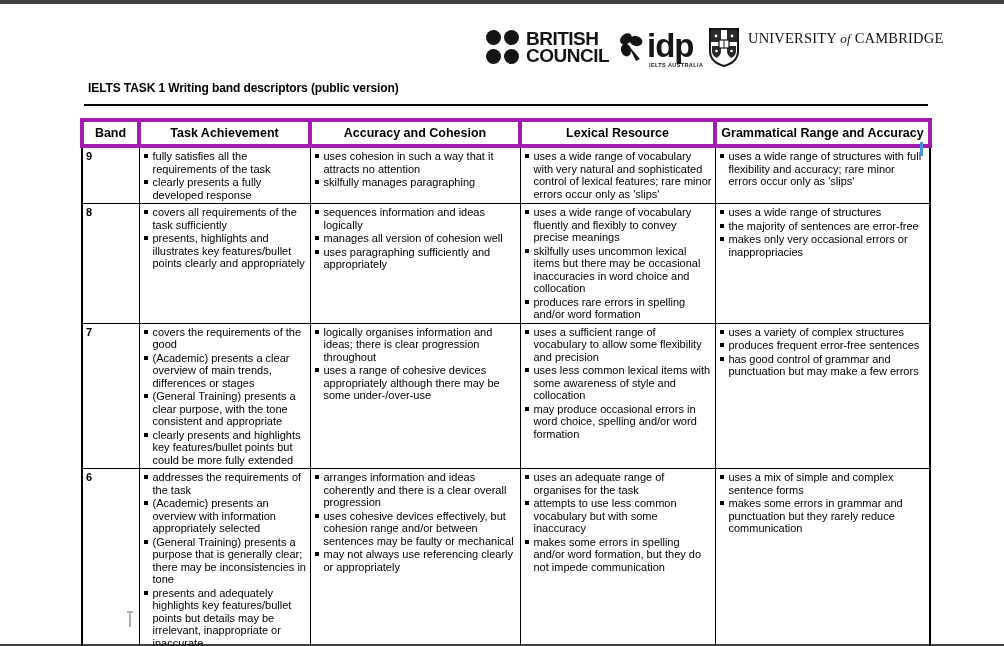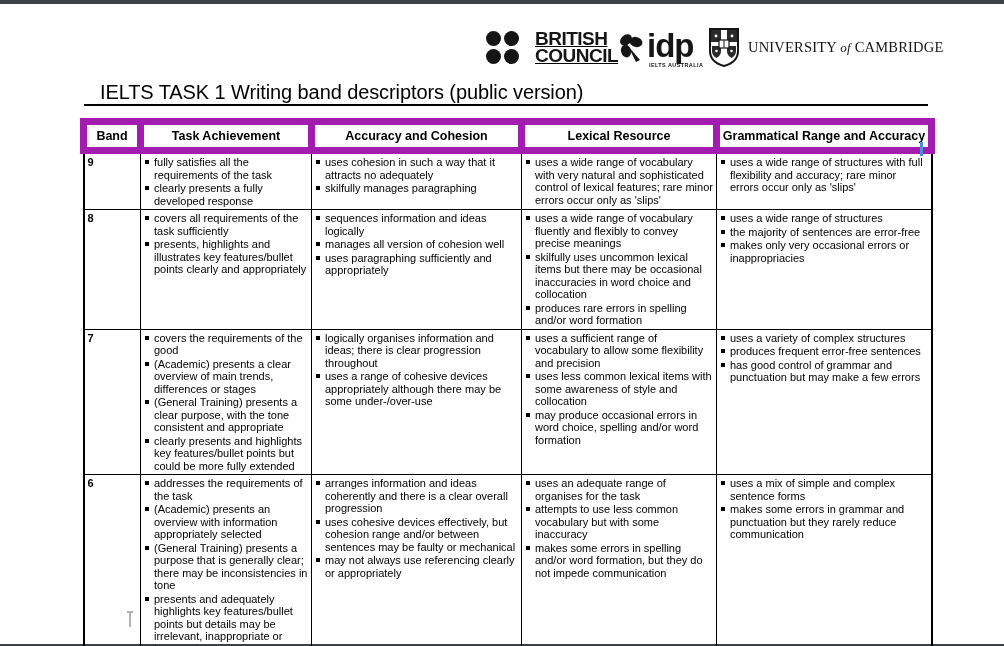--- a/index.html
+++ b/index.html
@@ -5,48 +5,48 @@
   html,body{margin:0;padding:0;}
   body{
     width:1004px;height:646px;position:relative;background:#ffffff;overflow:hidden;
     font-family:"Liberation Sans",sans-serif;color:#000;
   }
   .edge{position:absolute;left:0;right:0;background:#3e4144;}
   .edge.top{top:0;height:4px;}
   .edge.bottom{bottom:0;height:2px;}
 
   
-  .logo-bc{position:absolute;left:486px;top:30px;display:flex;align-items:center;gap:16px;text-decoration:underline;}
+  .logo-bc{position:absolute;left:486px;top:30px;display:flex;gap:7px;}
   .bc-dots{display:grid;grid-template-columns:15px 15px;grid-gap:3px 3px;}
   .bc-dot{width:15px;height:15px;border-radius:50%;background:#151515;}
   .bc-text{font-weight:bold;font-size:19px;line-height:17px;letter-spacing:-0.5px;color:#151515;}
 
-  .logo-idp{position:absolute;left:618px;top:31px;display:flex;align-items:flex-end;}
+  .logo-idp{position:absolute;left:618px;top:31px;display:flex;align-items:center;}
   .idp-word{font-weight:bold;font-size:33px;line-height:30px;letter-spacing:-1px;color:#151515;}
   .idp-col{display:flex;flex-direction:column;align-items:flex-start;}
   .idp-tag{font-size:5.5px;font-weight:bold;letter-spacing:0.4px;color:#151515;margin-top:1px;margin-left:2px;}
 
   .logo-cam{position:absolute;left:709px;top:28px;display:flex;align-items:flex-start;gap:9px;}
   .cam-text{font-family:"Liberation Serif",serif;color:#151515;}
-  .cam-line1{font-size:14.5px;line-height:15px;letter-spacing:0.2px;margin-top:12px;}
+  .cam-line1{font-size:14.5px;line-height:21px;letter-spacing:0.2px;}
   .cam-line1 .of{font-style:italic;font-size:13px;}
   .cam-line2{font-size:13.5px;line-height:15px;}
 
   
-  .doc-title{position:absolute;left:100px;top:81px;font-size:20px;font-weight:normal;letter-spacing:-0.1px;}
+  .doc-title{position:absolute;left:88px;top:81px;font-size:12px;font-weight:bold;letter-spacing:-0.1px;}
   .title-rule{position:absolute;left:84px;top:104px;width:844px;height:2px;background:#000;}
 
   
   table.desc{
     position:absolute;left:80px;top:118px;width:848px;
     border-collapse:collapse;table-layout:fixed;
     border:2px solid #000;
   }
   table.desc th{
-    border:7px solid #a21caf;font-size:12.5px;font-weight:bold;
+    border:4px solid #a21caf;font-size:12.5px;font-weight:bold;
     height:20px;text-align:center;padding:1px 2px;vertical-align:middle;
   }
   table.desc td{
     border:1px solid #000;vertical-align:top;font-size:11px;padding:2px 3px 1px 3px;
   }
   td.band-cell{font-weight:bold;font-size:12px;padding:2px 4px;}
   table.desc ul{margin:0;padding:0;list-style:none;}
   table.desc li{position:relative;padding-left:10px;line-height:12.5px;margin-bottom:1px;}
   table.desc li::before{
     content:"";position:absolute;left:1px;top:4px;width:4px;height:4px;background:#000;
@@ -142,21 +142,21 @@
       <tr style="height: 52px;">
         <td class="band-cell">9</td>
         <td>
           <ul>
             <li>fully satisfies all the requirements of the task</li>
             <li>clearly presents a fully developed response</li>
           </ul>
         </td>
         <td>
           <ul>
-            <li>uses cohesion in such a way that it attracts no adequately</li>
+            <li>uses cohesion in such a way that it attracts no attention</li>
             <li>skilfully manages paragraphing</li>
           </ul>
         </td>
         <td>
           <ul>
             <li>uses a wide range of vocabulary with very natural and sophisticated control of lexical features; rare minor errors occur only as 'slips'</li>
           </ul>
         </td>
         <td>
           <ul>

